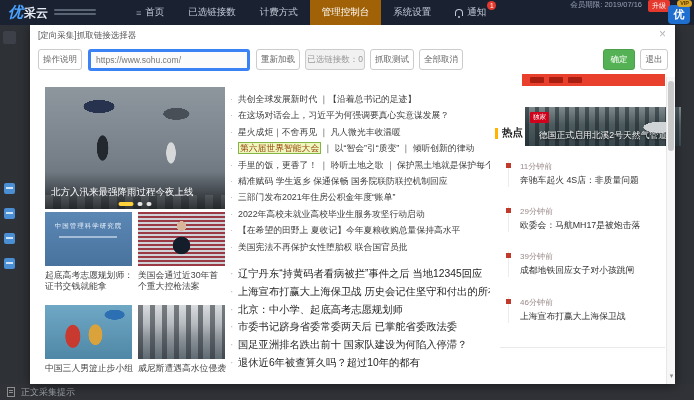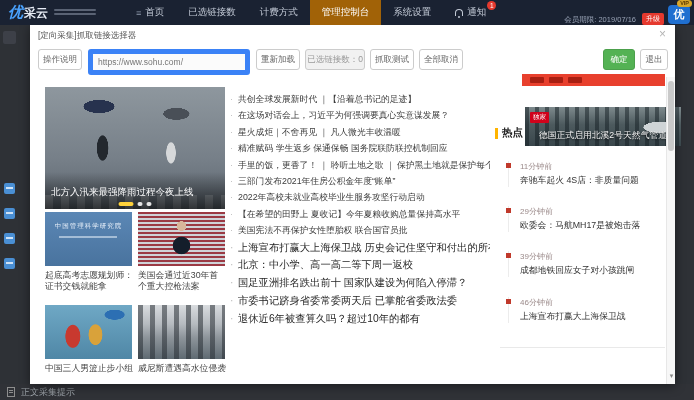--- a/index.html
+++ b/index.html
@@ -13,21 +13,21 @@
   .logo-rest { color:#e7ecf5; font-weight:bold; font-size:12px; margin-left:1px; }
   .tagline { margin-left:6px; }
   .tagline i { display:block; width:42px; height:2px; background:#5a6374; margin:2px 0; border-radius:1px; }
   .nav-menu { display:flex; list-style:none; margin-left:28px; height:25px; }
   .nav-menu li { position:relative; display:flex; align-items:center; padding:0 12px; height:25px; font-size:9.5px; color:#c3cad6; cursor:pointer; white-space:nowrap; }
   .nav-menu li.active { background:#a16207; color:#ffffff; }
   .burger { font-size:9px; color:#8e99ab; margin-right:4px; }
   .bell { position:relative; width:8px; height:7px; border:1px solid #c3cad6; border-bottom:none; border-radius:4px 4px 0 0; margin-right:4px; }
   .bell::after { content:''; position:absolute; left:2px; bottom:-2px; width:2px; height:2px; background:#c3cad6; border-radius:50%; }
   .badge { position:absolute; top:1px; right:2px; min-width:9px; height:9px; background:#e5392e; color:#fff; border-radius:5px; font-size:6.5px; line-height:9px; text-align:center; padding:0 1px; }
-  .nav-right { position:absolute; right:30px; top:0; height:25px; display:flex; align-items:flex-end; }
+  .nav-right { position:absolute; right:24px; top:0; height:25px; display:flex; align-items:flex-start; }
   .member { font-size:7.5px; color:#98a2b5; margin-right:6px; }
   .upgrade-btn { background:#e5392e; color:#fff; font-size:7px; padding:1px 4px; border-radius:2px; cursor:pointer; }
   .vip-corner { position:absolute; right:2px; top:1px; width:24px; height:23px; z-index:6; }
   .vip-sq { position:absolute; left:0; bottom:0; width:22px; height:19px; background:#1f6fd0; border-radius:4px; color:#fff; font-weight:bold; font-size:11px; text-align:center; line-height:19px; }
   .vip-pill { position:absolute; right:0; top:-1px; background:#d9a62a; color:#5c3a00; font-size:5.5px; font-weight:bold; padding:0px 3px; border-radius:4px; line-height:7px; }
 
   
   .bottom-bar { position:absolute; left:0; top:384px; width:694px; height:16px; background:#303237; display:flex; align-items:center; z-index:1; }
   .doc-icon { width:8px; height:10px; border:1px solid #8d8d8d; margin:0 6px 0 7px; position:relative; }
   .doc-icon::before { content:''; position:absolute; left:1px; top:2px; width:4px; height:1px; background:#8d8d8d; box-shadow:0 2px 0 #8d8d8d; }
@@ -37,21 +37,21 @@
   .side-dark { position:absolute; left:3px; top:31px; width:13px; height:13px; background:#3d4048; border-radius:2px; z-index:1; }
 
   
   .modal { position:absolute; left:30px; top:25px; width:645px; height:359px; background:#ffffff; box-shadow:0 2px 10px rgba(0,0,0,.45); z-index:4; }
   .modal-title { position:absolute; left:8px; top:5px; font-size:8.5px; color:#555; }
   .modal-close { position:absolute; right:9px; top:3px; font-size:12px; color:#b5b5b5; cursor:pointer; line-height:12px; }
 
   .toolbar { position:absolute; left:0; top:21px; width:645px; height:30px; }
   .tb-btn { position:absolute; top:3px; height:21px; background:#fff; border:1px solid #ccc; border-radius:3px; font-size:8.5px; color:#666; text-align:center; line-height:19px; cursor:pointer; }
   .tb-help { left:8px; width:44px; }
-  .tb-url { position:absolute; left:58px; top:3px; width:162px; height:21px; border:5px solid #3b82f6; border-radius:3px; background:#fbfbfb; font-size:8.5px; color:#777; padding:8px 5px; font-family:"Liberation Sans","DejaVu Sans",sans-serif; }
+  .tb-url { position:absolute; left:58px; top:3px; width:162px; height:21px; border:3px solid #3b82f6; border-radius:3px; background:#fbfbfb; font-size:8.5px; color:#777; padding:8px 5px; font-family:"Liberation Sans","DejaVu Sans",sans-serif; }
   .tb-reload { left:226px; width:44px; }
   .tb-count { left:275px; width:60px; background:#f1f1f1; color:#999; cursor:default; }
   .tb-test { left:340px; width:44px; }
   .tb-cancel { left:389px; width:44px; }
   .tb-confirm { left:573px; width:32px; background:#54b254; border-color:#4ca04c; color:#fff; }
   .tb-exit { left:610px; width:28px; }
 
   
   .hero { position:absolute; left:15px; top:62px; width:180px; height:122px; cursor:pointer;
     background:
@@ -220,30 +220,32 @@
   <div class="thumb t4"></div>
   <div class="thumb-cap c1">起底高考志愿规划师：证书交钱就能拿</div>
   <div class="thumb-cap c2">美国会通过近30年首个重大控枪法案</div>
   <div class="thumb-cap c3">中国三人男篮止步小组赛</div>
   <div class="thumb-cap c4">威尼斯遭遇高水位侵袭 圣</div>
 
   <ul class="headlines" id="headlines">
       <li class="hl-item"><span>共创全球发展新时代 ｜【沿着总书记的足迹】</span></li>
       <li class="hl-item"><span>在这场对话会上，习近平为何强调要真心实意谋发展？</span></li>
       <li class="hl-item"><span>星火成炬｜不舍再见 ｜ 凡人微光丰收温暖</span></li>
+      <li class="hl-item"><span class="hl-mark">第六届世界智能大会</span><span> ｜ 以“智会”引“质变” ｜ 倾听创新的律动</span></li>
+      <li class="hl-item"><span>手里的饭，更香了！ ｜ 聆听土地之歌 ｜ 保护黑土地就是保护每个</span></li>
       <li class="hl-item"><span>精准赋码 学生返乡 保通保畅 国务院联防联控机制回应</span></li>
-      <li class="hl-item"><span>手里的饭，更香了！ ｜ 聆听土地之歌 ｜ 保护黑土地就是保护每个</span></li>
       <li class="hl-item"><span>三部门发布2021年住房公积金年度“账单”</span></li>
       <li class="hl-item"><span>2022年高校未就业高校毕业生服务攻坚行动启动</span></li>
       <li class="hl-item"><span>【在希望的田野上 夏收记】今年夏粮收购总量保持高水平</span></li>
       <li class="hl-item"><span>美国宪法不再保护女性堕胎权 联合国官员批</span></li>
+      <li class="hl-item lg gap"><span>辽宁丹东“持黄码者看病被拦”事件之后 当地12345回应</span></li>
       <li class="hl-item lg"><span>上海宣布打赢大上海保卫战 历史会记住坚守和付出的所有人</span></li>
-      <li class="hl-item lg"><span>北京：中小学、高一高二等下周一返校</span></li>
+      <li class="hl-item lg"><span>北京：中小学、起底高考志愿规划师</span></li>
+      <li class="hl-item lg"><span>市委书记跻身省委常委两天后 已掌舵省委政法委</span></li>
       <li class="hl-item lg"><span>国足亚洲排名跌出前十 国家队建设为何陷入停滞？</span></li>
-      <li class="hl-item lg"><span>市委书记跻身省委常委两天后 已掌舵省委政法委</span></li>
       <li class="hl-item lg"><span>退休近6年被查算久吗？超过10年的都有</span></li>
     </ul>
 
   <div class="ad-strip">
       <i></i>
       <i></i>
       <i></i>
     </div>
   <div class="hot-head hot-arrow">
     <span class="hot-bar"></span>

